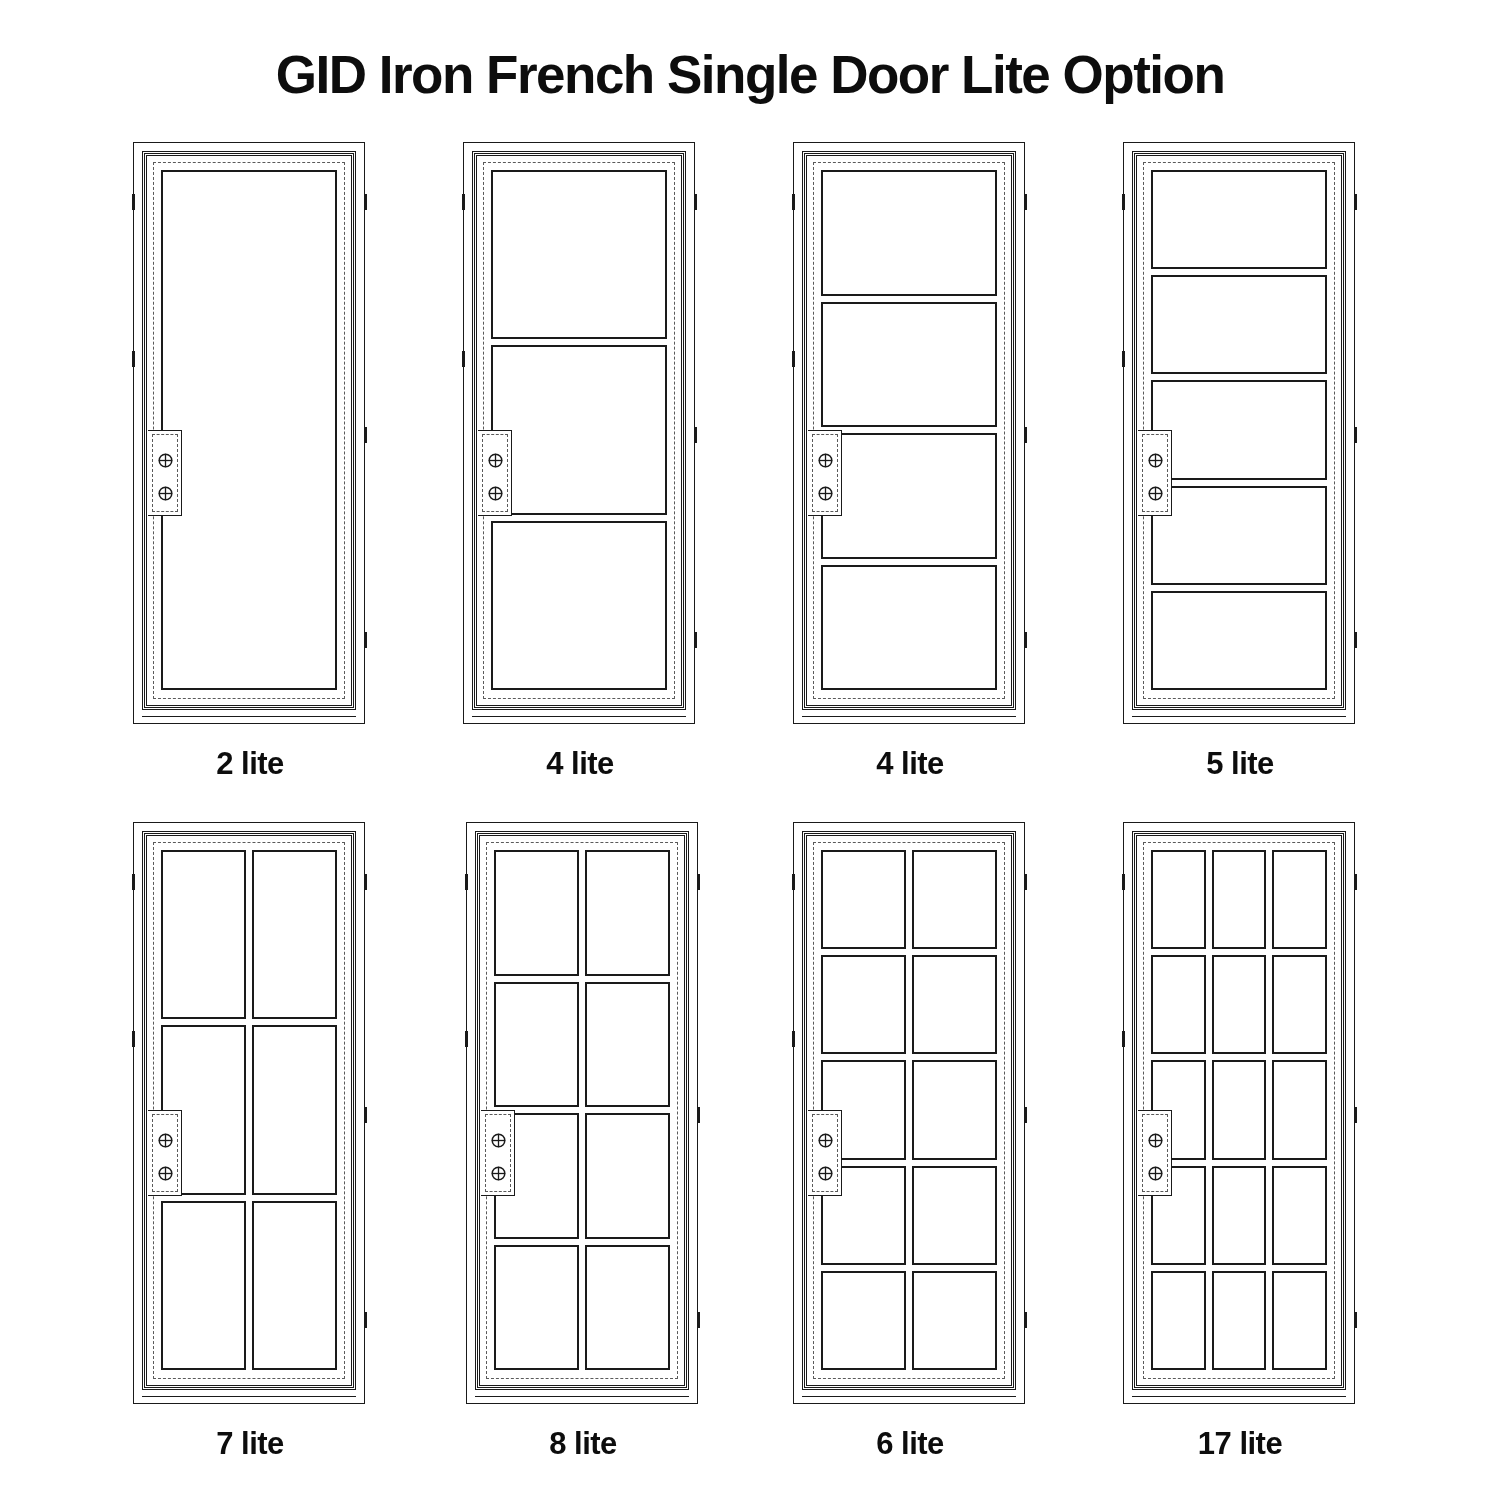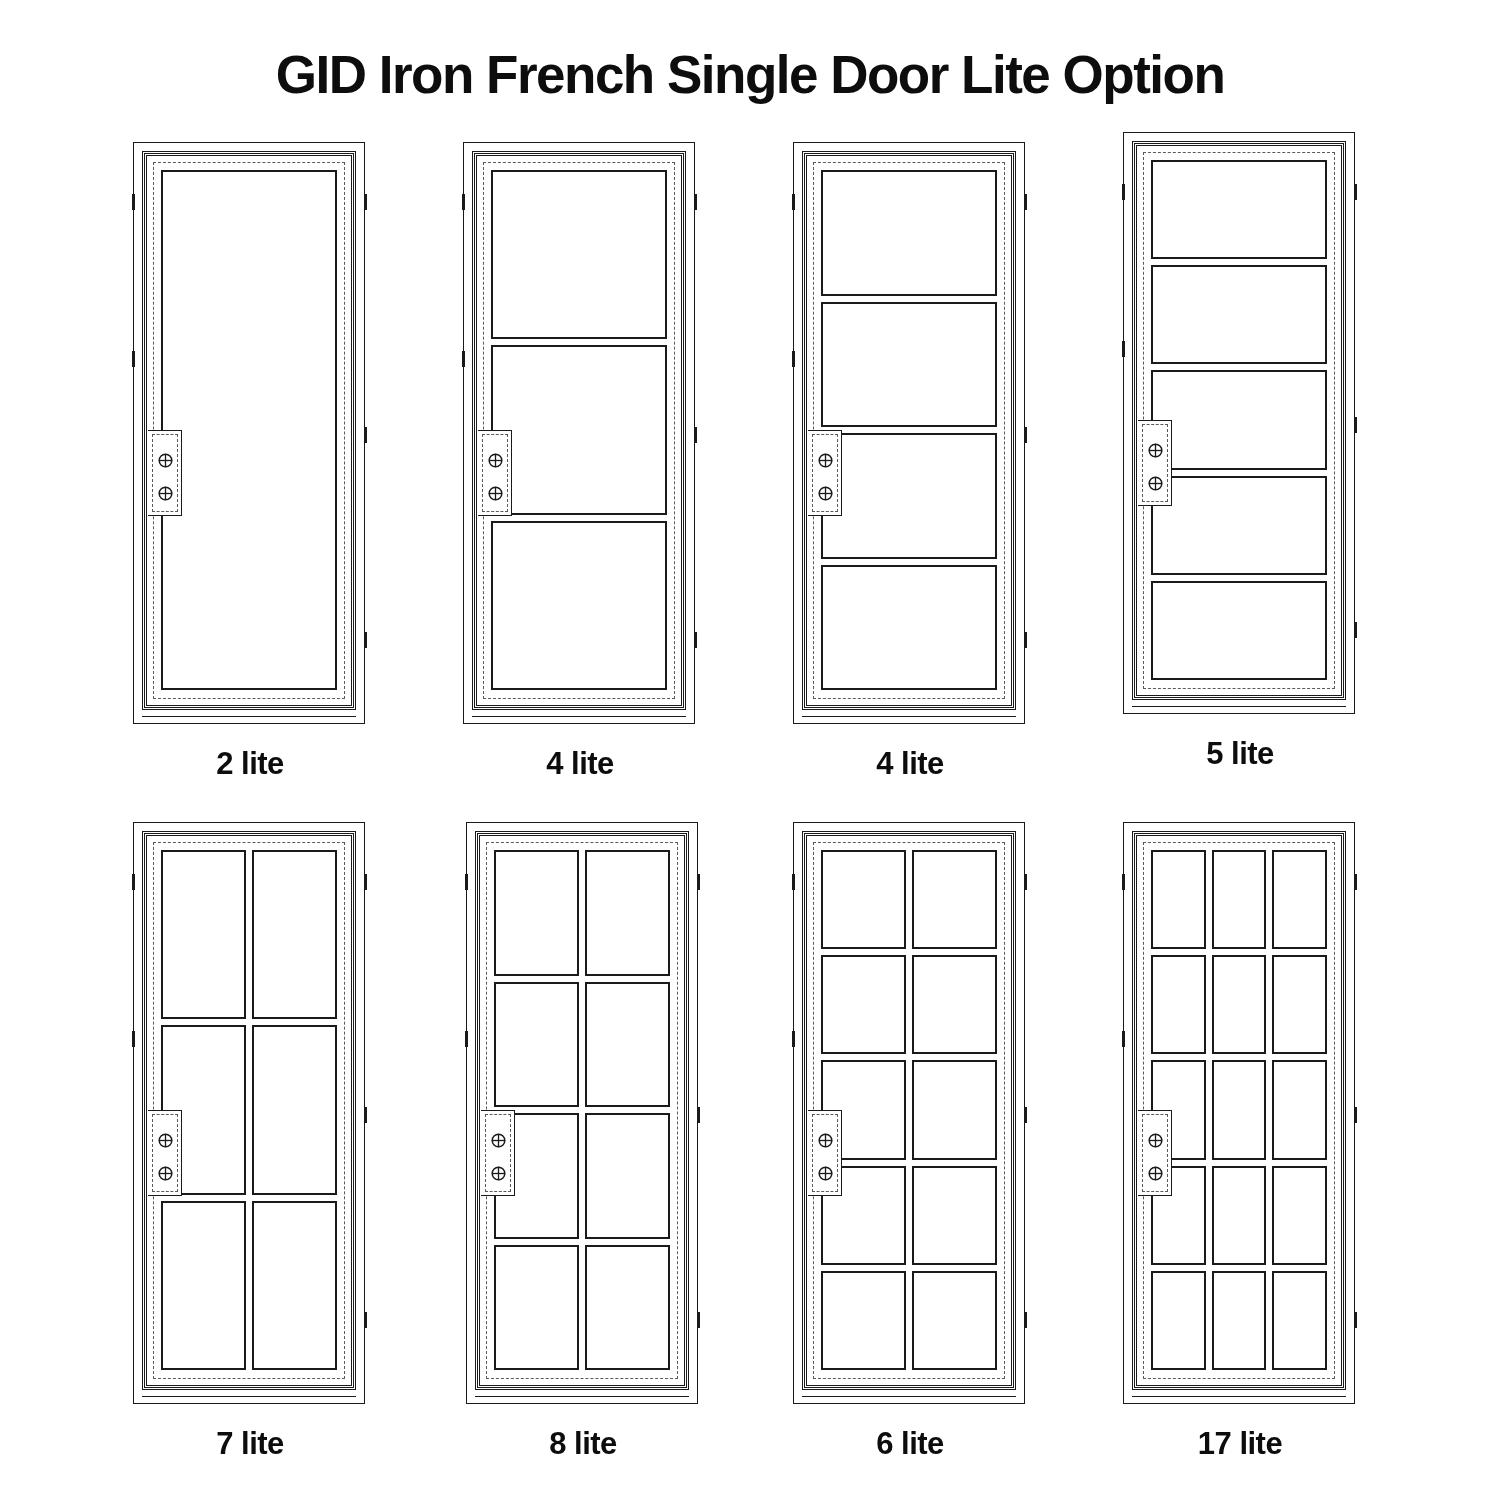--- a/index.html
+++ b/index.html
@@ -224,21 +224,21 @@
             </div>
           </div>
           <div class="tick right" style="top:51px"></div>
           <div class="tick right" style="top:284px"></div>
           <div class="tick right" style="top:489px"></div>
           <div class="tick left" style="top:51px"></div>
           <div class="tick left" style="top:208px"></div>
         </div>
         <div class="door-label">4 lite</div>
       </div>
-      <div class="door-cell" style="left: 1123px; top: 132px;">
+      <div class="door-cell" style="left: 1123px; top: 142px;">
         <div class="door">
           <div class="slab"></div>
           <div class="sill"></div>
           <div class="dashed-frame"></div>
           <div class="glass">
             <div class="pane" style="left:0.0px;top:0.0px;width:176.0px;height:99.2px;"></div>
             <div class="pane" style="left:0.0px;top:105.2px;width:176.0px;height:99.2px;"></div>
             <div class="pane" style="left:0.0px;top:210.4px;width:176.0px;height:99.2px;"></div>
             <div class="pane" style="left:0.0px;top:315.6px;width:176.0px;height:99.2px;"></div>
             <div class="pane" style="left:0.0px;top:420.8px;width:176.0px;height:99.2px;"></div>

